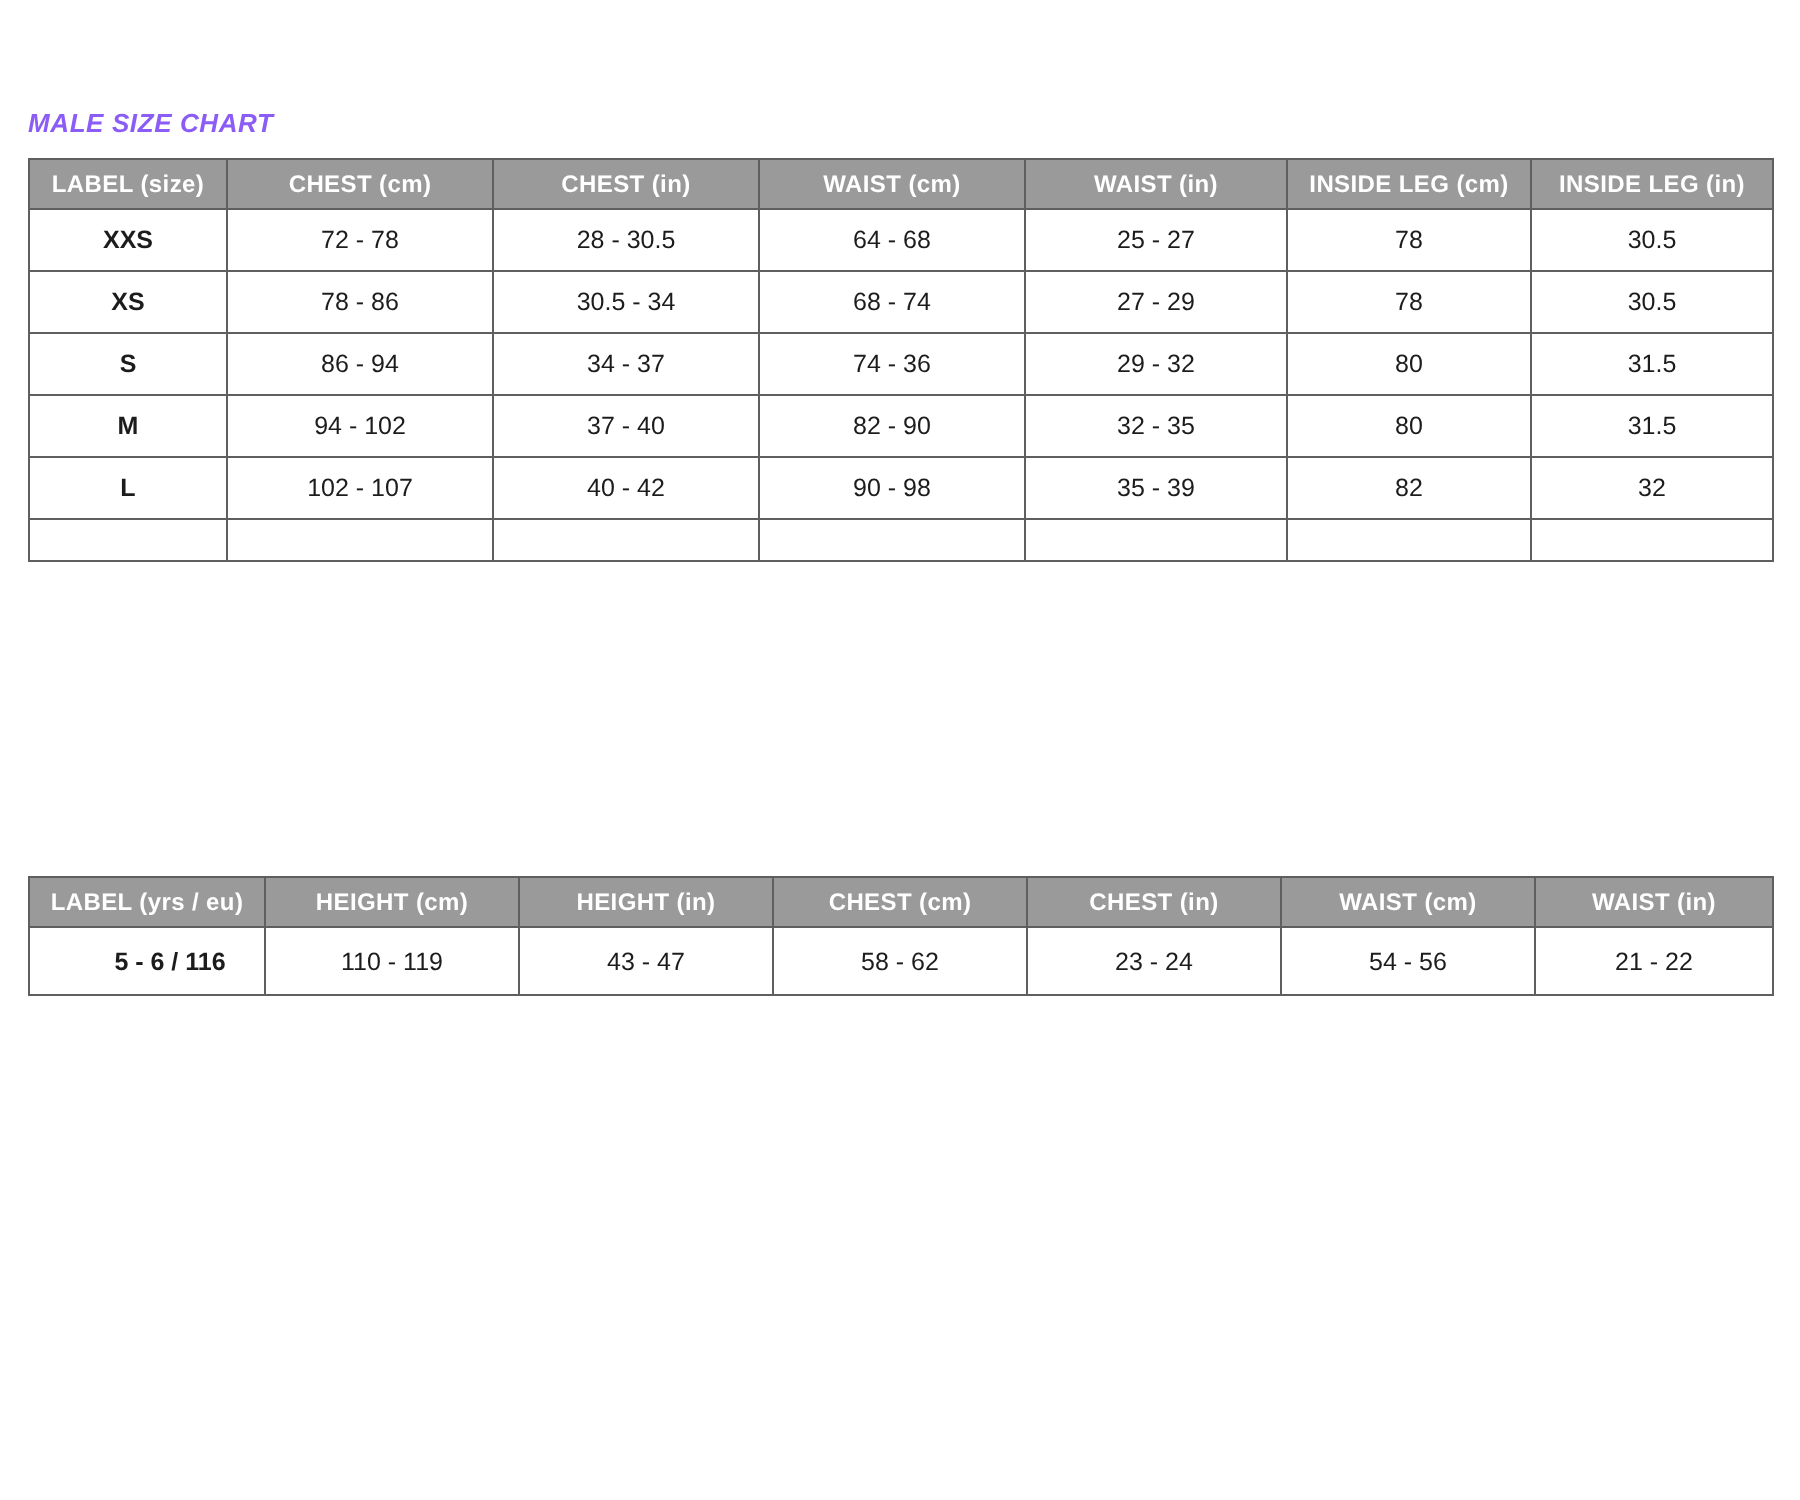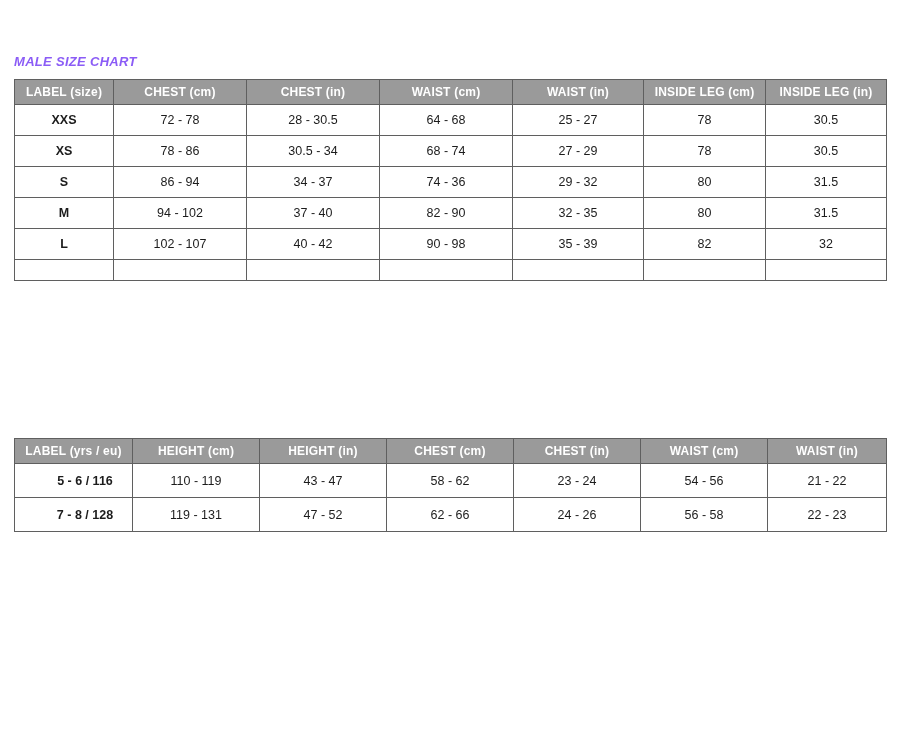--- a/index.html
+++ b/index.html
@@ -214,26 +214,17 @@
       <tbody>
         <tr>
           <td class="label-cell">5 - 6 / 116</td>
           <td>110 - 119</td>
           <td>43 - 47</td>
           <td>58 - 62</td>
           <td>23 - 24</td>
           <td>54 - 56</td>
           <td>21 - 22</td>
         </tr>
-        <tr>
-          <td class="label-cell">7 - 8 / 128</td>
-          <td>119 - 131</td>
-          <td>47 - 52</td>
-          <td>62 - 66</td>
-          <td>24 - 26</td>
-          <td>56 - 58</td>
-          <td>22 - 23</td>
-        </tr>
       </tbody>
     </table>
   </section>
 
 </div>
 
 </body></html>

